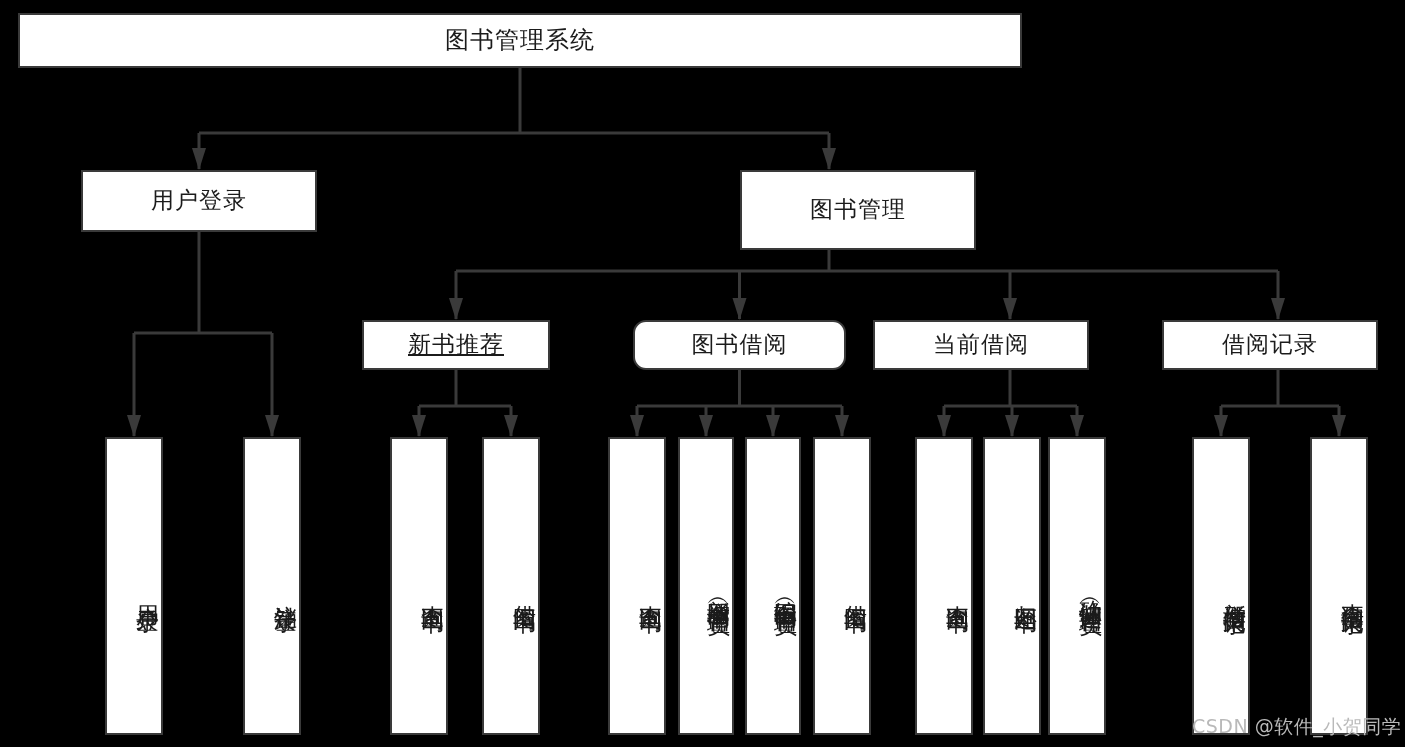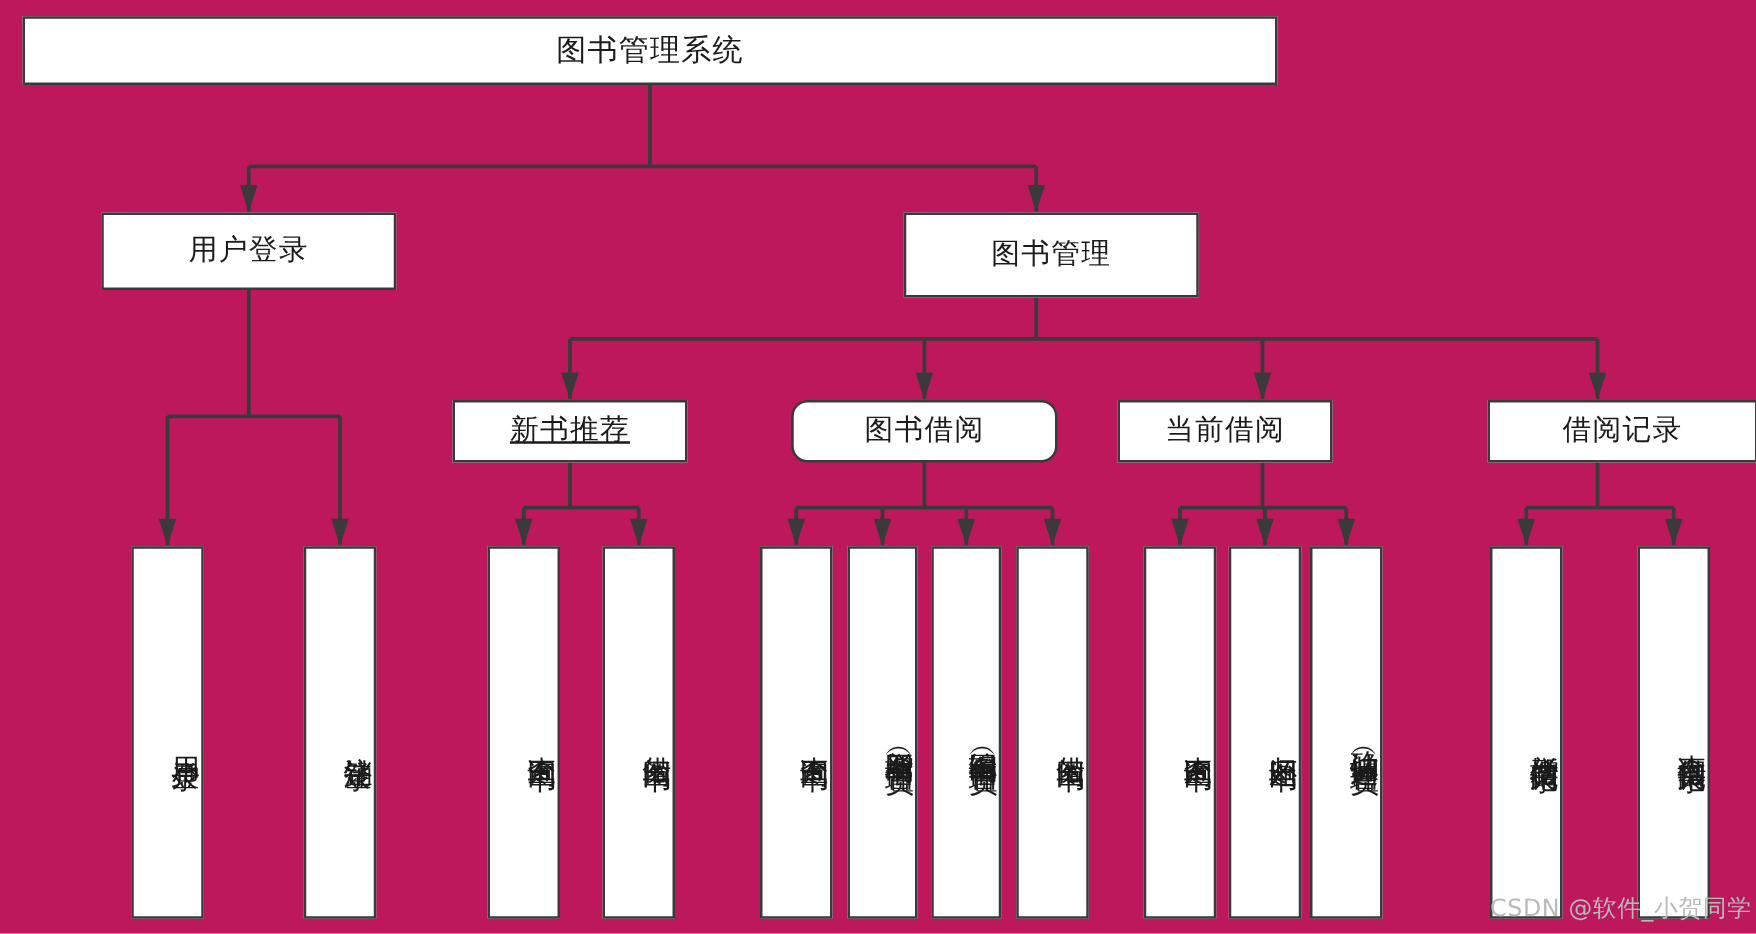--- a/index.html
+++ b/index.html
@@ -8,21 +8,21 @@
     padding: 0;
     background: #ffffff;
   }
   body {
     font-family: "DejaVu Sans", "Liberation Sans", sans-serif;
   }
   #canvas {
     position: relative;
     width: 1405px;
     height: 747px;
-    background: #be185d;
+    background: #000000;
     overflow: hidden;
   }
   .node {
     position: absolute;
     box-sizing: border-box;
     background: #ffffff;
     border: 2px solid #3a3a3a;
     display: flex;
     align-items: center;
     justify-content: center;
@@ -126,21 +126,21 @@
       </div>
       <div class="node horiz" style="left: 81px; top: 170px; width: 236px; height: 62px;">
         <span>用户登录</span>
       </div>
       <div class="node vert" style="left: 105px; top: 437px; width: 58px; height: 298px;">
         <span>用户登录</span>
       </div>
       <div class="node vert" style="left: 243px; top: 437px; width: 58px; height: 298px;">
         <span>注销登录</span>
       </div>
-      <div class="node horiz" style="left: 723px; top: 170px; width: 236px; height: 68px; text-align: center;">
+      <div class="node horiz" style="left: 740px; top: 170px; width: 236px; height: 80px; text-align: center;">
         <span>图书管理</span>
       </div>
       <div class="node horiz" style="left: 362px; top: 320px; width: 188px; height: 50px; text-decoration: underline;">
         <span>新书推荐</span>
       </div>
       <div class="node vert" style="left: 390px; top: 437px; width: 58px; height: 298px;">
         <span>查询图书</span>
       </div>
       <div class="node vert" style="left: 482px; top: 437px; width: 58px; height: 298px;">
         <span>借阅图书</span>
@@ -153,33 +153,33 @@
       </div>
       <div class="node vert" style="left: 678px; top: 437px; width: 56px; height: 298px;">
         <span>新增图书（管理员）</span>
       </div>
       <div class="node vert" style="left: 745px; top: 437px; width: 56px; height: 298px;">
         <span>编辑图书（管理员）</span>
       </div>
       <div class="node vert" style="left: 813px; top: 437px; width: 58px; height: 298px;">
         <span>借阅图书</span>
       </div>
-      <div class="node horiz" style="left: 894px; top: 320px; width: 172px; height: 50px; justify-content: center;">
+      <div class="node horiz" style="left: 873px; top: 320px; width: 216px; height: 50px; justify-content: center;">
         <span>当前借阅</span>
       </div>
       <div class="node vert" style="left: 915px; top: 437px; width: 58px; height: 298px;">
         <span>查询图书</span>
       </div>
       <div class="node vert" style="left: 983px; top: 437px; width: 58px; height: 298px;">
         <span>归还图书</span>
       </div>
       <div class="node vert" style="left: 1048px; top: 437px; width: 58px; height: 298px;">
         <span>确认归还（管理员）</span>
       </div>
-      <div class="node horiz" style="left: 1190px; top: 320px; width: 216px; height: 50px;">
+      <div class="node horiz" style="left: 1162px; top: 320px; width: 216px; height: 50px;">
         <span>借阅记录</span>
       </div>
       <div class="node vert" style="left: 1192px; top: 437px; width: 58px; height: 298px;">
         <span>新增借阅记录</span>
       </div>
       <div class="node vert" style="left: 1310px; top: 437px; width: 58px; height: 298px;">
         <span>查询借阅记录</span>
       </div>
     </div>
   <div class="watermark" style="left: 1192px; top: 714px; color: rgb(185, 185, 185);">CSDN @软件_小贺同学</div>

